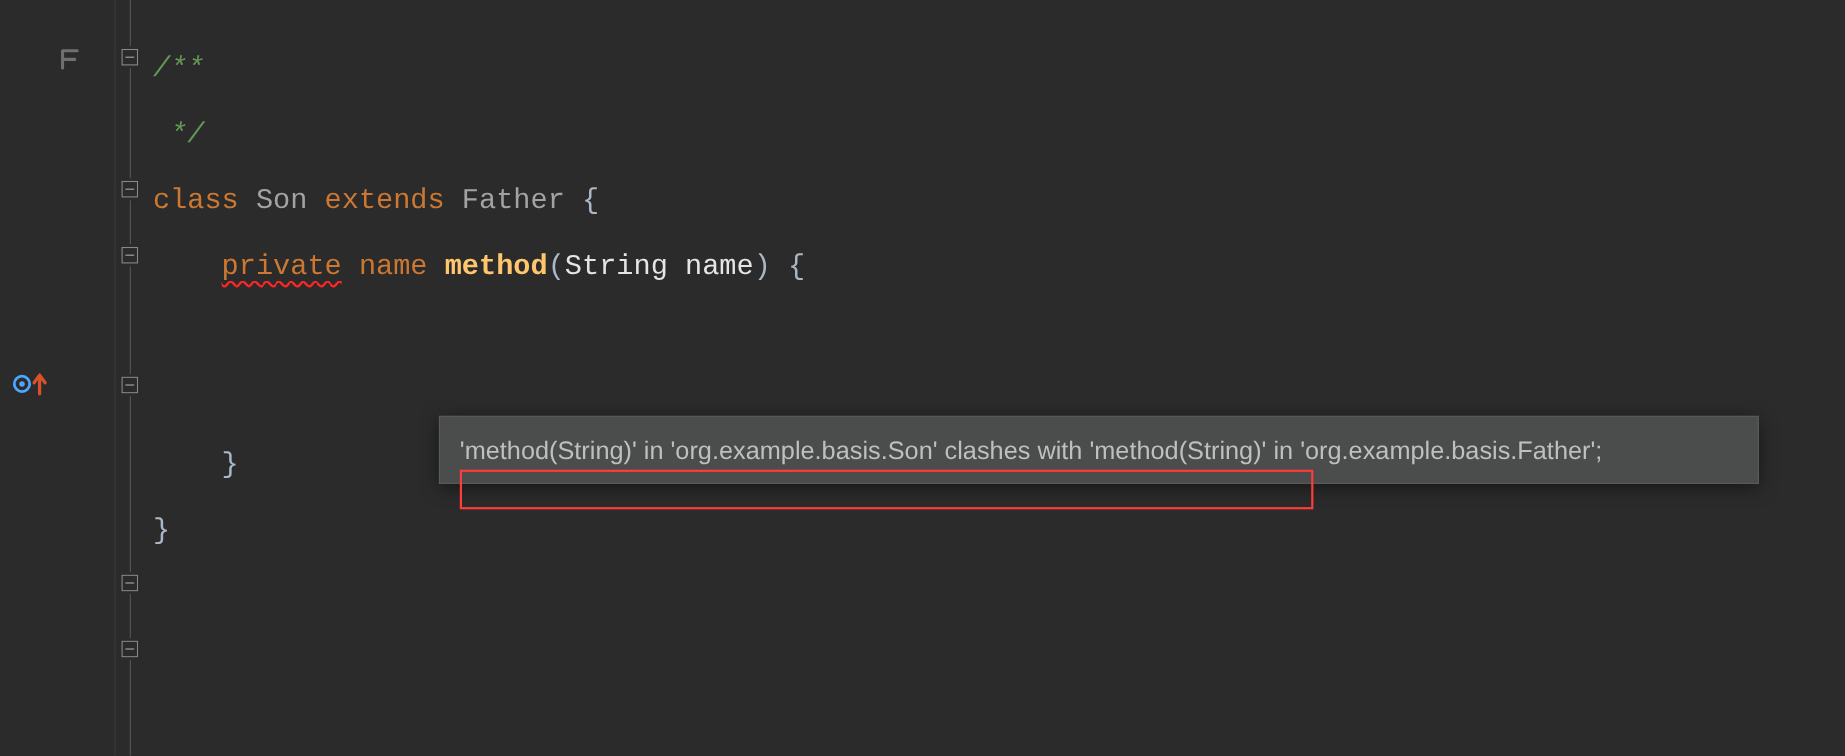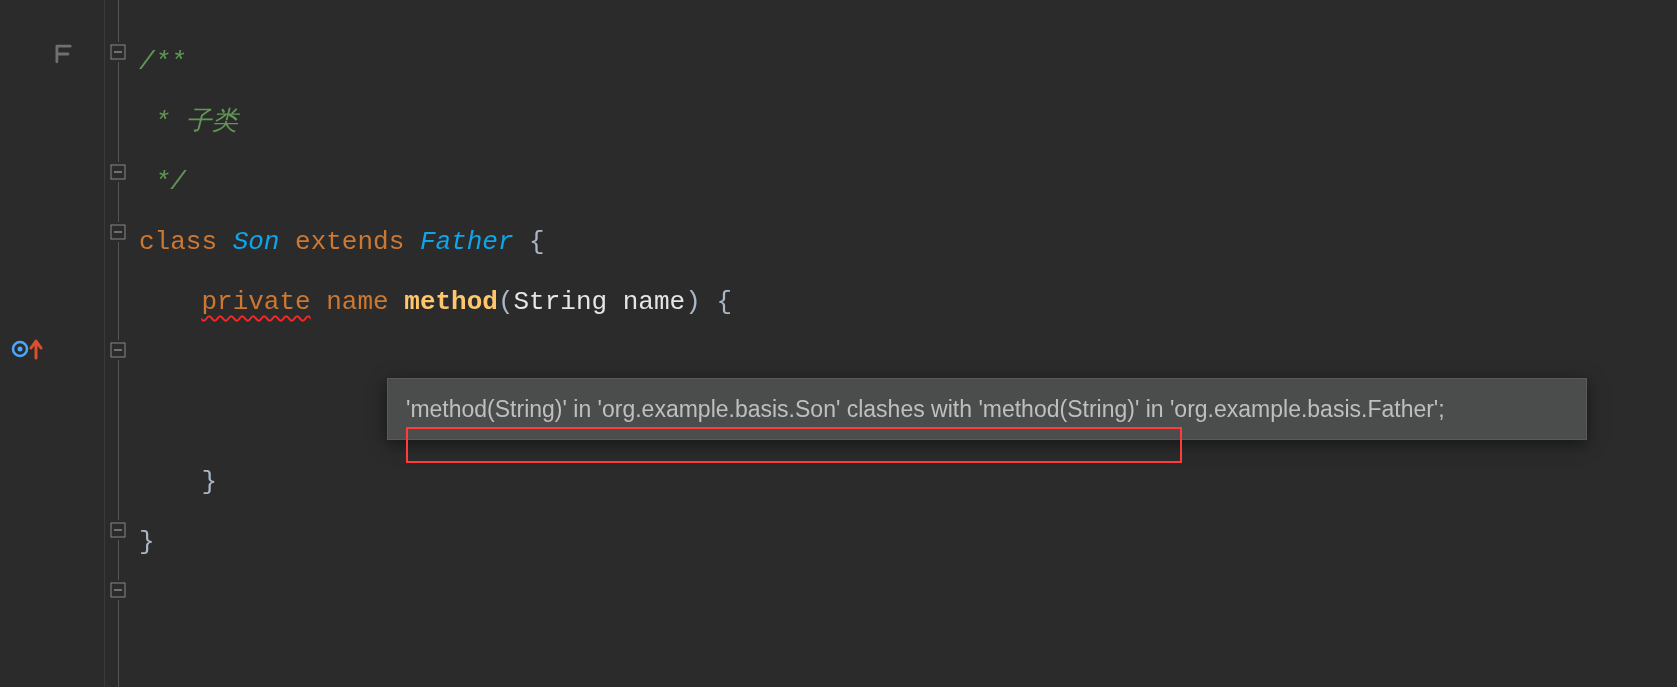--- a/index.html
+++ b/index.html
@@ -65,32 +65,32 @@
       position: relative;
     }
     .line {
       height: 60px;
       line-height: 60px;
       white-space: pre;
       padding-left: 4px;
     }
     .javadoc { color: #629755; font-style: italic; }
     .kw { color: #cc7832; margin-top: 20px; }
-    .cls { color: #0ea5e9; font-style: italic; }
+    .cls { color: #a3a3a3; }
     .annot { color: #bbb529; }
     .type { color: #e5e5e5; }
     .mname { color: #ffc66d; font-weight: bold; }
     .brace { color: #a9b7c6; }
     .err-underline {
       text-decoration: underline wavy #ff2525 2px;
       text-underline-offset: 6px;
     }
     .tooltip {
       position: absolute;
-      left: 252px;
+      left: 264px;
       top: 378px;
       width: 1200px;
       background: #4b4d4d;
       border: 1px solid #5a5a5a;
       box-shadow: 0 4px 16px rgba(0,0,0,0.5);
       color: #bfbfbf;
       font-family: -apple-system, BlinkMacSystemFont, 'Segoe UI', Arial, sans-serif;
       font-size: 23px;
       line-height: 36px;
       padding: 12px 18px;
@@ -160,21 +160,20 @@
     <div class="fold-btn" style="top:580px">
       <svg viewBox="0 0 16 16">
           <rect x="1" y="1" width="14" height="14" stroke="#888" fill="none"></rect>
           <line x1="4" y1="8" x2="12" y2="8" stroke="#888" stroke-width="1.5"></line>
         </svg>
     </div>
   </div>
 
   <div class="code">
     <div class="line"><span class="javadoc">/**</span></div>
-    <div class="line"><span class="javadoc"> * </span><span class="javadoc">子类</span></div>
     <div class="line"><span class="javadoc"> */</span></div>
     <div class="line"><span class="kw">class</span> <span class="cls">Son</span> <span class="kw">extends</span> <span class="cls">Father</span> <span class="brace">{</span></div>
     <div class="line">    <span class="kw err-underline">private</span> <span class="kw">name</span> <span class="mname">method</span><span class="brace">(</span><span class="type">String</span> <span class="type">name</span><span class="brace">)</span> <span class="brace">{</span></div>
     <div class="line"> </div>
     <div class="line"> </div>
     <div class="line">    <span class="brace">}</span></div>
     <div class="line"><span class="brace">}</span></div>
 
     <div class="tooltip">
       <div>'method(String)' in 'org.example.basis.Son' clashes with 'method(String)' in 'org.example.basis.Father';</div>

